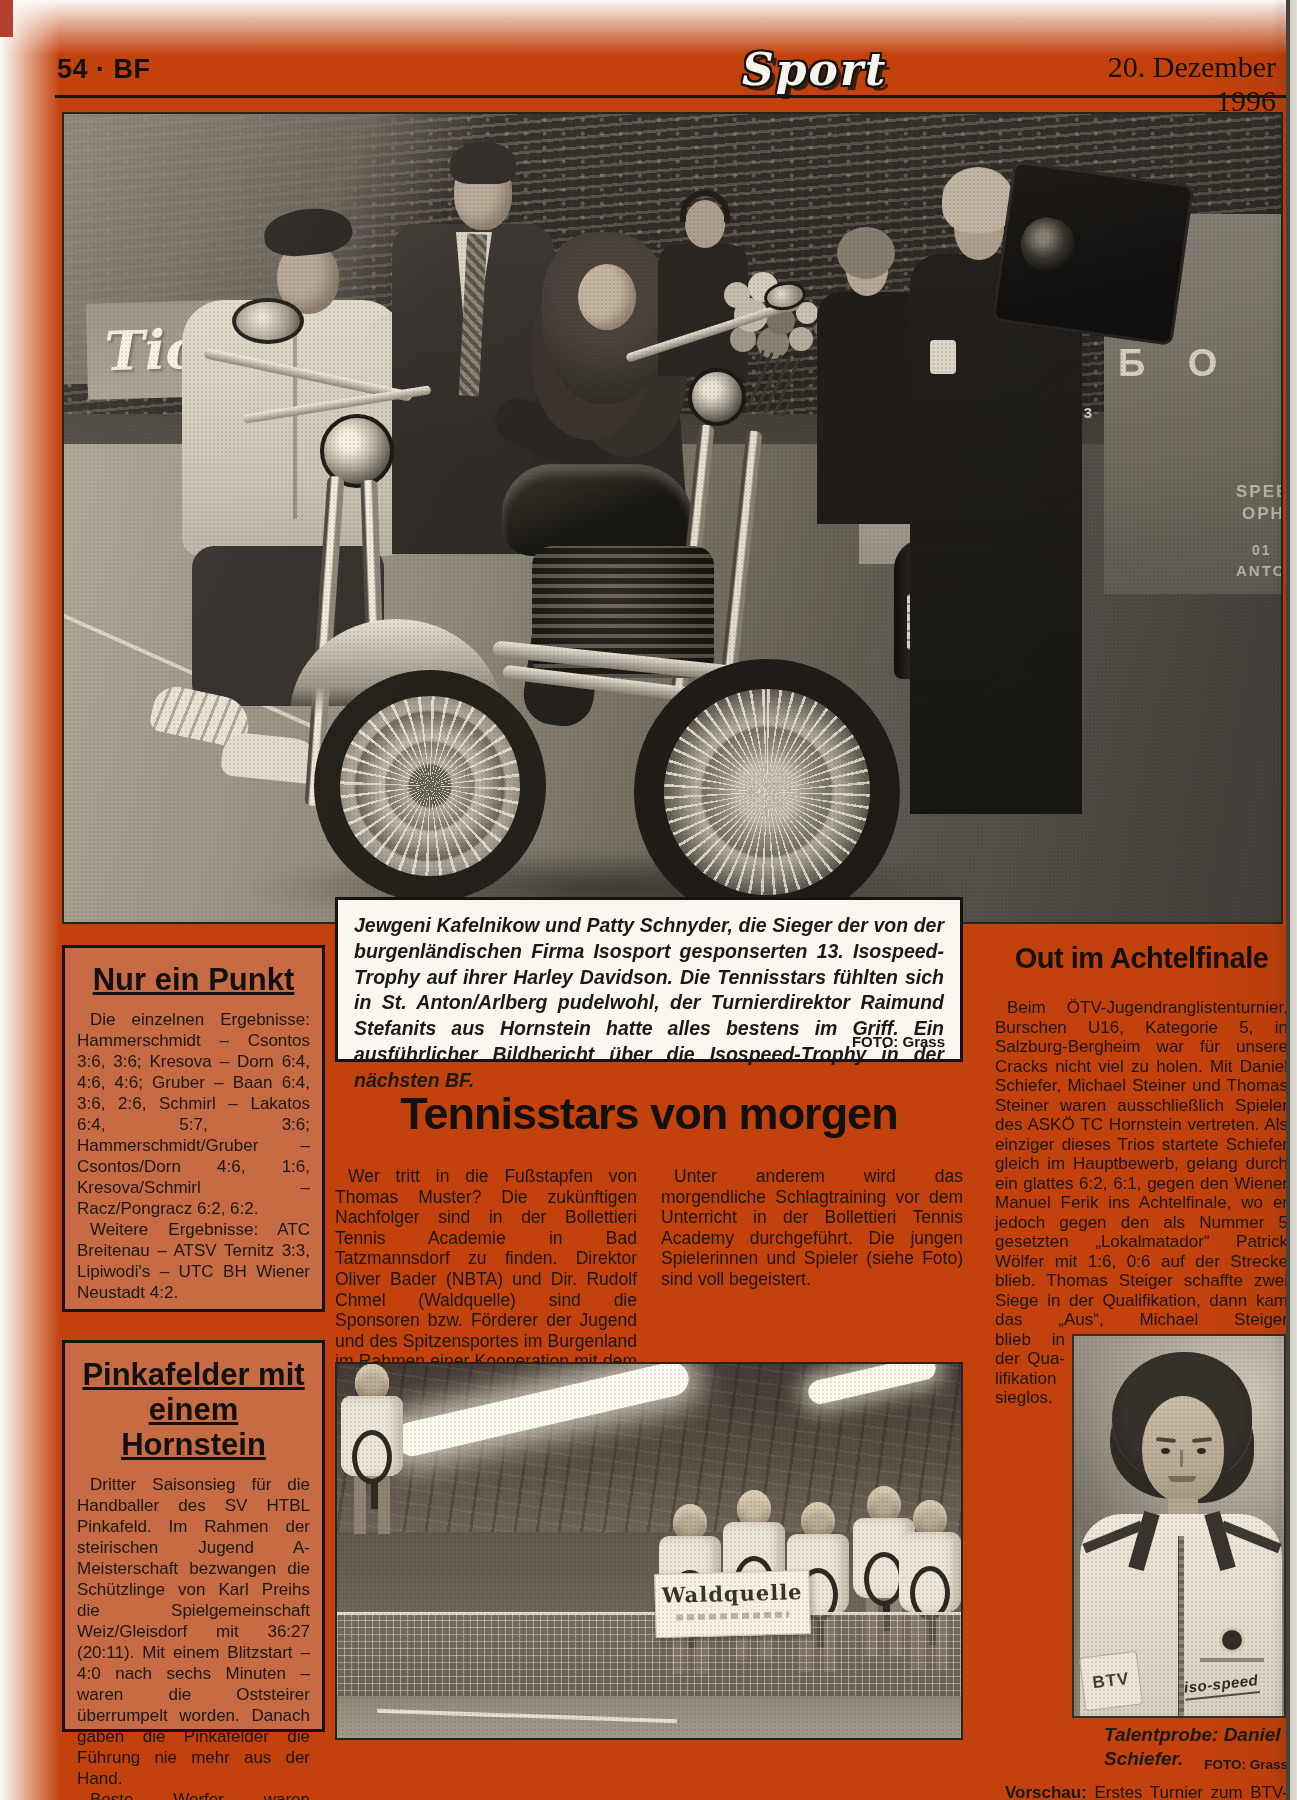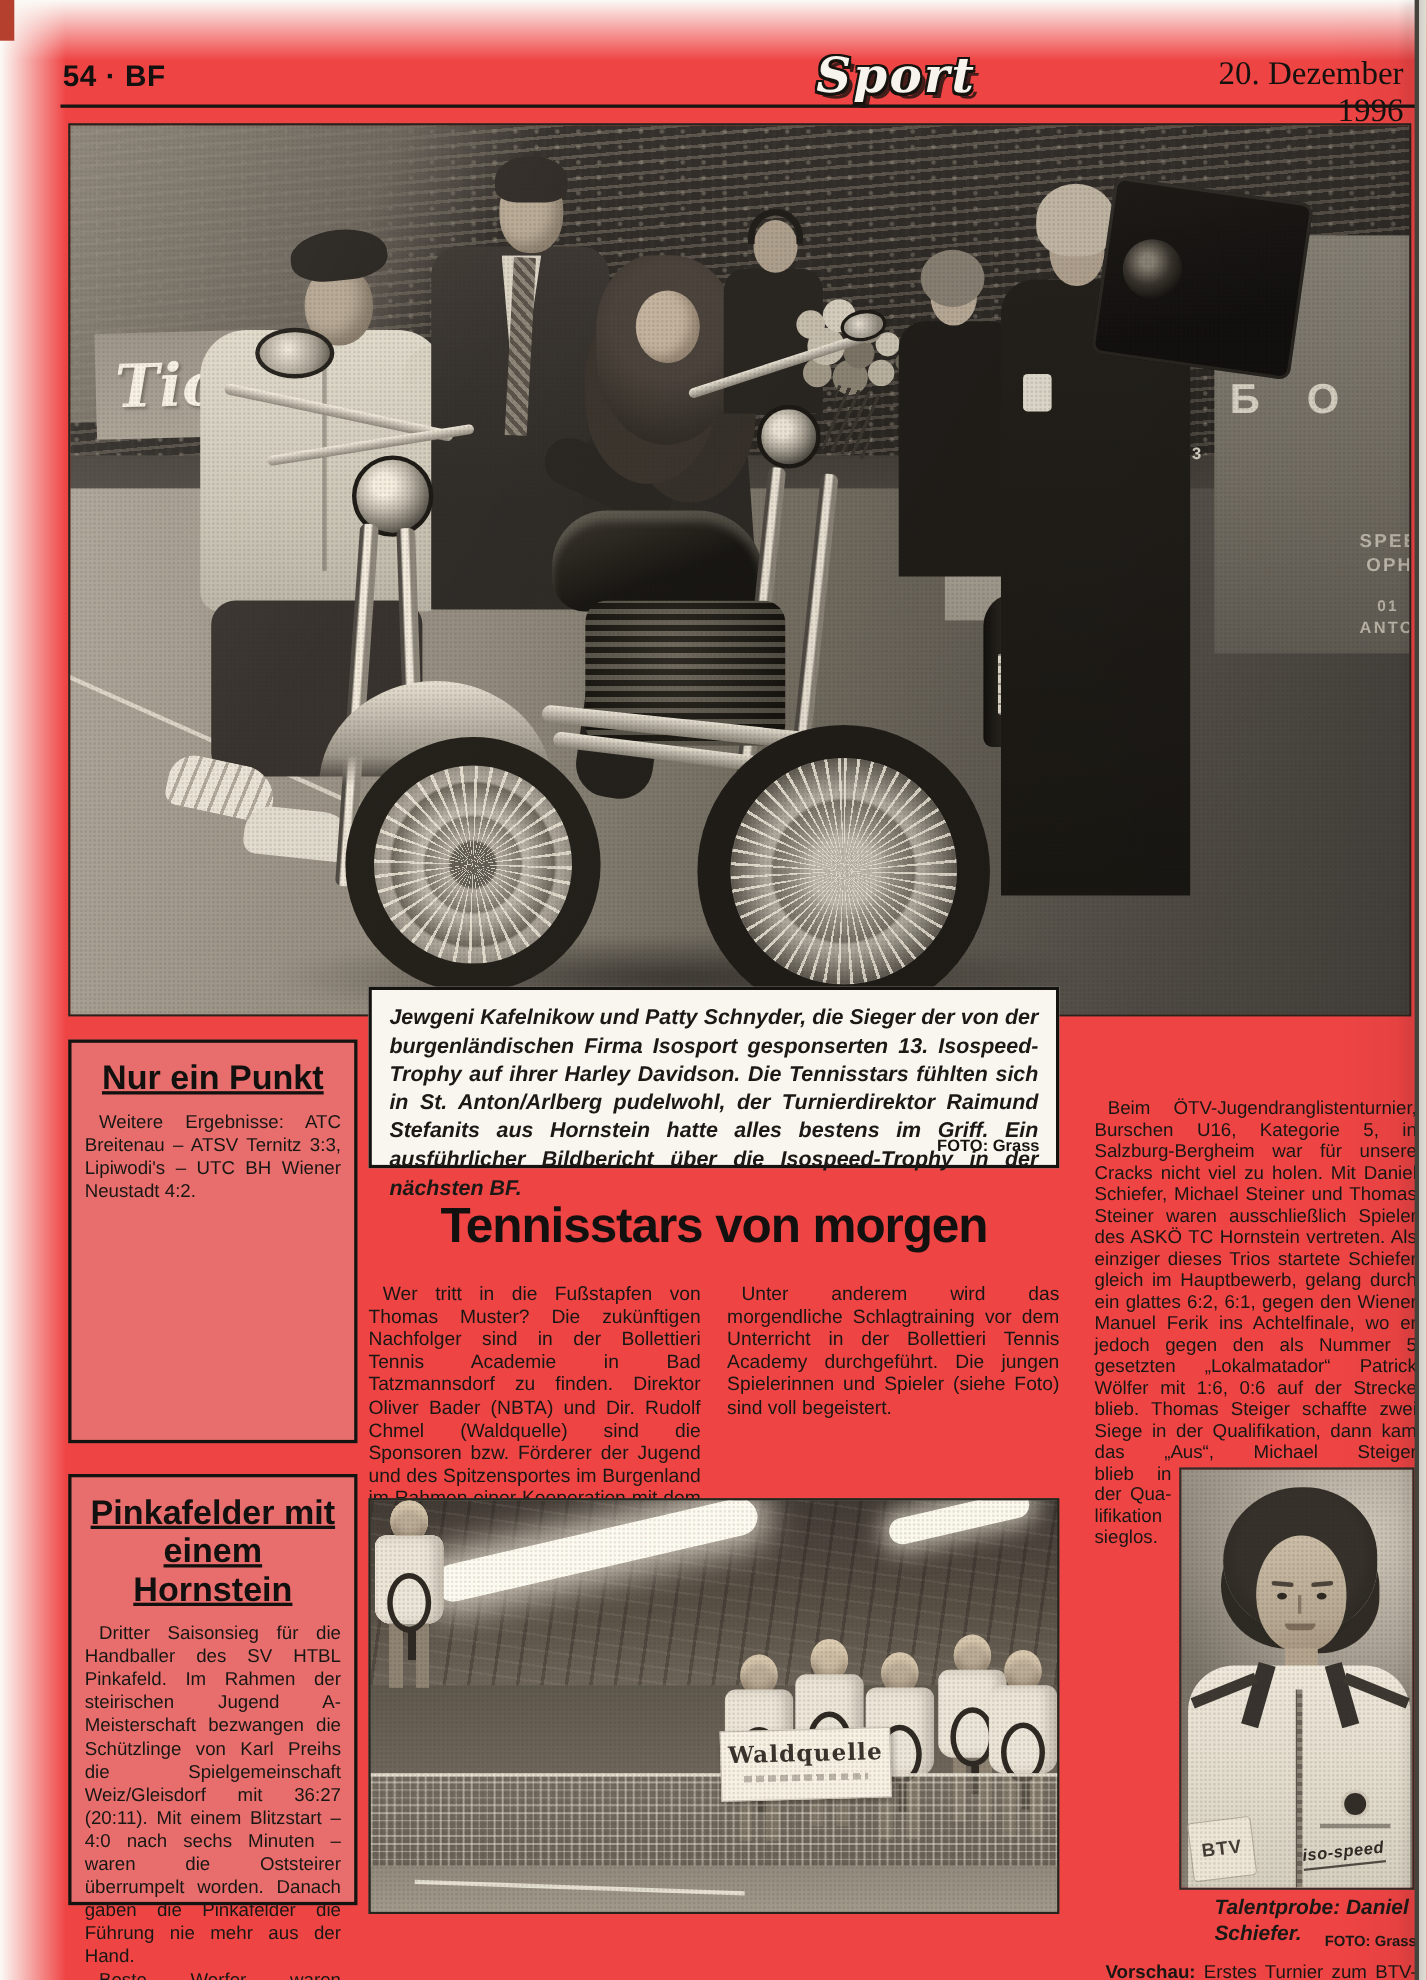--- a/index.html
+++ b/index.html
@@ -1,21 +1,21 @@
 <!DOCTYPE html>
 <html lang="de"><head>
 <meta charset="utf-8">
 <style>
   * { box-sizing: border-box; margin: 0; padding: 0; }
   html,body { width:1297px; height:1800px; }
   body { font-family: "Liberation Sans", sans-serif; color:#1b1815; }
 
   #page { position:relative; width:1297px; height:1800px; overflow:hidden;
     background: linear-gradient(105deg,#f6f3ec 0%, #f2efe6 40%, #efece2 75%, #ecead e 100%);
-    background-color:#ef4444; }
+    background-color:#c2410c; }
   #page::before { content:""; position:absolute; inset:0; pointer-events:none; z-index:0;
     background: linear-gradient(90deg, #fbfaf6 0px, rgba(251,250,246,0) 60px),
                 linear-gradient(180deg, #fbfaf6 0px, rgba(251,250,246,0) 55px),
                 linear-gradient(270deg, rgba(0,0,0,.05) 0px, rgba(0,0,0,0) 90px); }
 
   .abs { position:absolute; }
 
   
   .red-corner { left:0; top:0; width:13px; height:37px; background:#b5402e; z-index:5; }
   .page-edge { left:1286px; top:0; width:4px; height:1800px; background:#45413b;
@@ -382,20 +382,21 @@
     <div class="sheen"></div>
   </div>
 
   <div class="abs caption-box">
     <div class="caption-text">Jewgeni Kafelnikow und Patty Schnyder, die Sieger der von der burgenländischen Firma Isosport gesponserten 13. Isospeed-Trophy auf ihrer Harley Davidson. Die Tennisstars fühlten sich in St. Anton/Arlberg pudelwohl, der Turnierdirektor Raimund Stefanits aus Hornstein hatte alles bestens im Griff. Ein ausführlicher Bildbericht über die Isospeed-Trophy in der nächsten BF.</div>
     <div class="caption-credit">FOTO: Grass</div>
   </div>
 
   <div class="abs side-box box1">
     <div class="box-title">Nur ein Punkt</div>
+    <p>Die einzelnen Ergebnisse: Hammerschmidt – Csontos 3:6, 3:6; Kresova – Dorn 6:4, 4:6, 4:6; Gruber – Baan 6:4, 3:6, 2:6, Schmirl – Lakatos 6:4, 5:7, 3:6; Hammerschmidt/Gruber – Csontos/Dorn 4:6, 1:6, Kresova/Schmirl – Racz/Pongracz 6:2, 6:2.</p>
     <p>Weitere Ergebnisse: ATC Breitenau – ATSV Ternitz 3:3, Lipiwodi's – UTC BH Wiener Neustadt 4:2.</p>
   </div>
 
   <div class="abs side-box box2">
     <div class="box-title">Pinkafelder mit einem Hornstein</div>
     <p>Dritter Saisonsieg für die Handballer des SV HTBL Pinkafeld. Im Rahmen der steirischen Jugend A-Meisterschaft bezwangen die Schützlinge von Karl Preihs die Spielgemeinschaft Weiz/Gleisdorf mit 36:27 (20:11). Mit einem Blitzstart – 4:0 nach sechs Minuten – waren die Oststeirer überrumpelt worden. Danach gaben die Pinkafelder die Führung nie mehr aus der Hand.</p>
     <p>Beste Werfer waren Wolfgang Steinwender, Peter Hoppel und Christoph Zartl mit je acht Treffern.</p>
   </div>
 
   <div class="abs center-headline">Tennisstars von morgen</div>
@@ -467,20 +468,21 @@
       </div>
     <div class="abs kp-net"></div>
     <div class="abs kp-floor"></div>
     <div class="abs kp-banner">
       <div class="kp-banner-title">Waldquelle</div>
       <div class="kp-banner-sub"></div>
     </div>
     <div class="ht"></div>
   </div>
 
+  <div class="abs right-headline">Out im Achtelfinale</div>
   <div class="abs right-article">
     <p class="ra-body">Beim ÖTV-Jugendranglistenturnier, Burschen U16, Kategorie 5, in Salzburg-Bergheim war für unsere Cracks nicht viel zu holen. Mit Daniel Schiefer, Michael Steiner und Thomas Steiner waren ausschließlich Spieler des ASKÖ TC Hornstein vertreten. Als einziger dieses Trios startete Schiefer gleich im Hauptbewerb, gelang durch ein glattes 6:2, 6:1, gegen den Wiener Manuel Ferik ins Achtelfinale, wo er jedoch gegen den als Nummer 5 gesetzten „Lokalmatador“ Patrick Wölfer mit 1:6, 0:6 auf der Strecke blieb. Thomas Steiger schaffte zwei Siege in der Qualifikation, dann kam das „Aus“, Michael Steiger</p>
     <div class="schiefer-float">
       <div class="schiefer-photo">
         <div class="abs sc-hair"></div>
         <div class="abs sc-face"></div>
         <div class="abs sc-brow sc-b1"></div>
         <div class="abs sc-brow sc-b2"></div>
         <div class="abs sc-eye sc-e1"></div>
         <div class="abs sc-eye sc-e2"></div>

